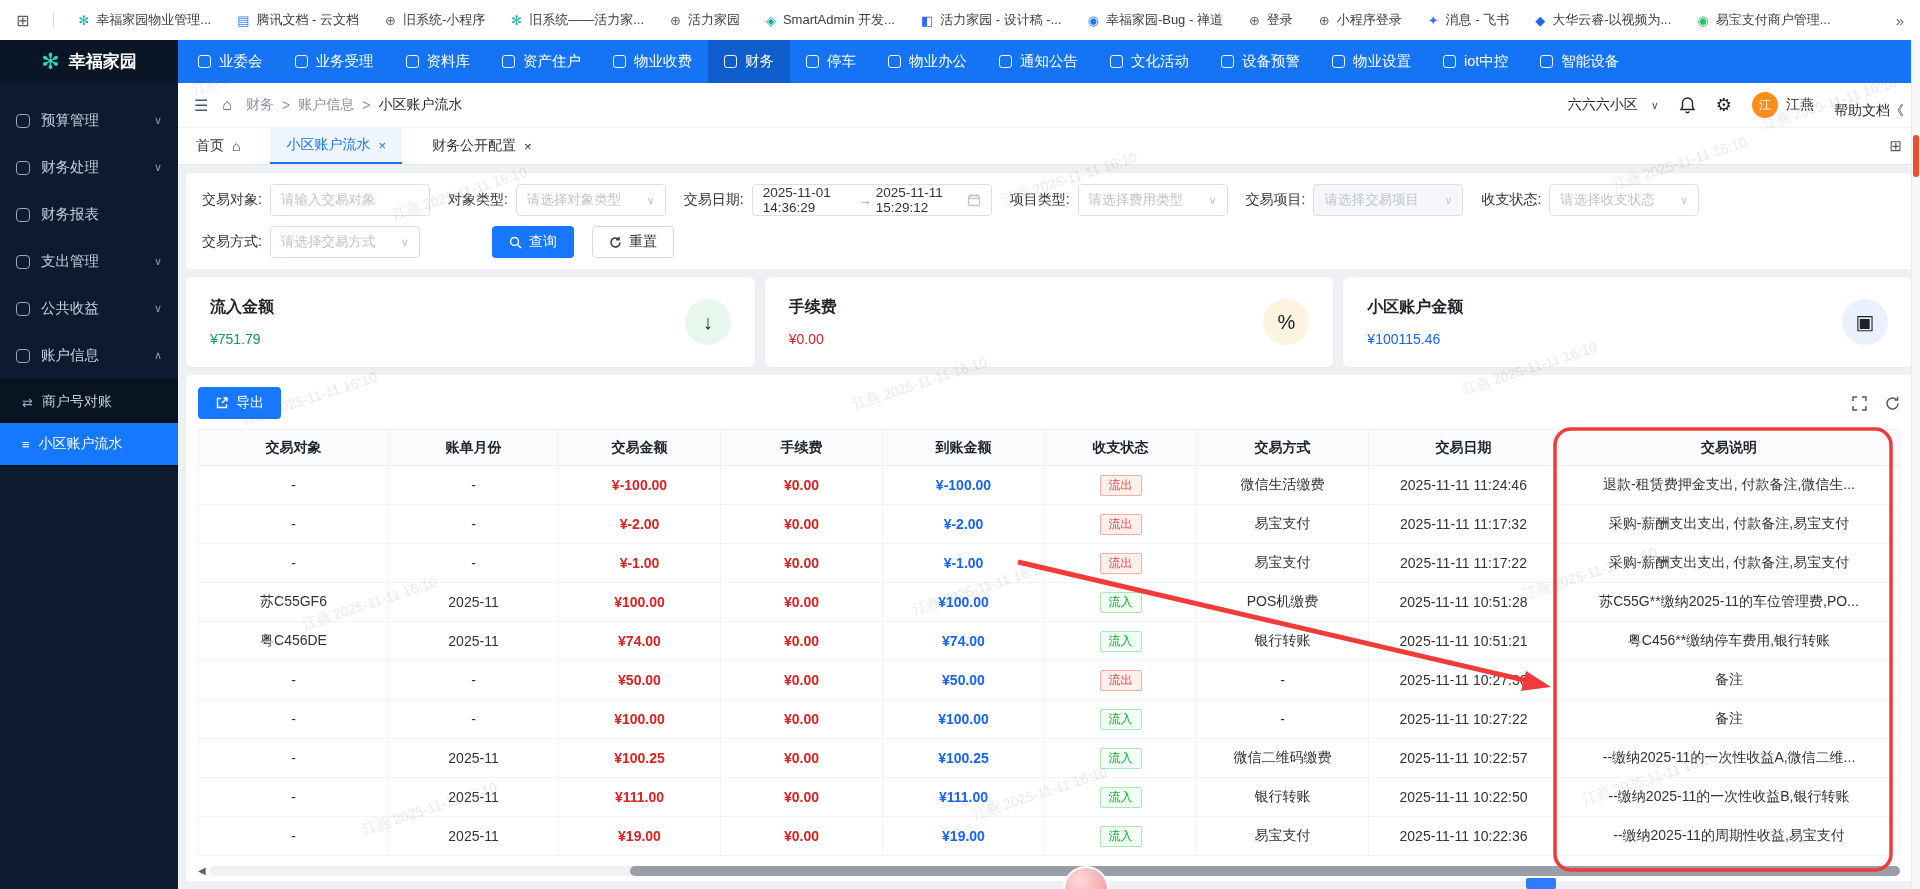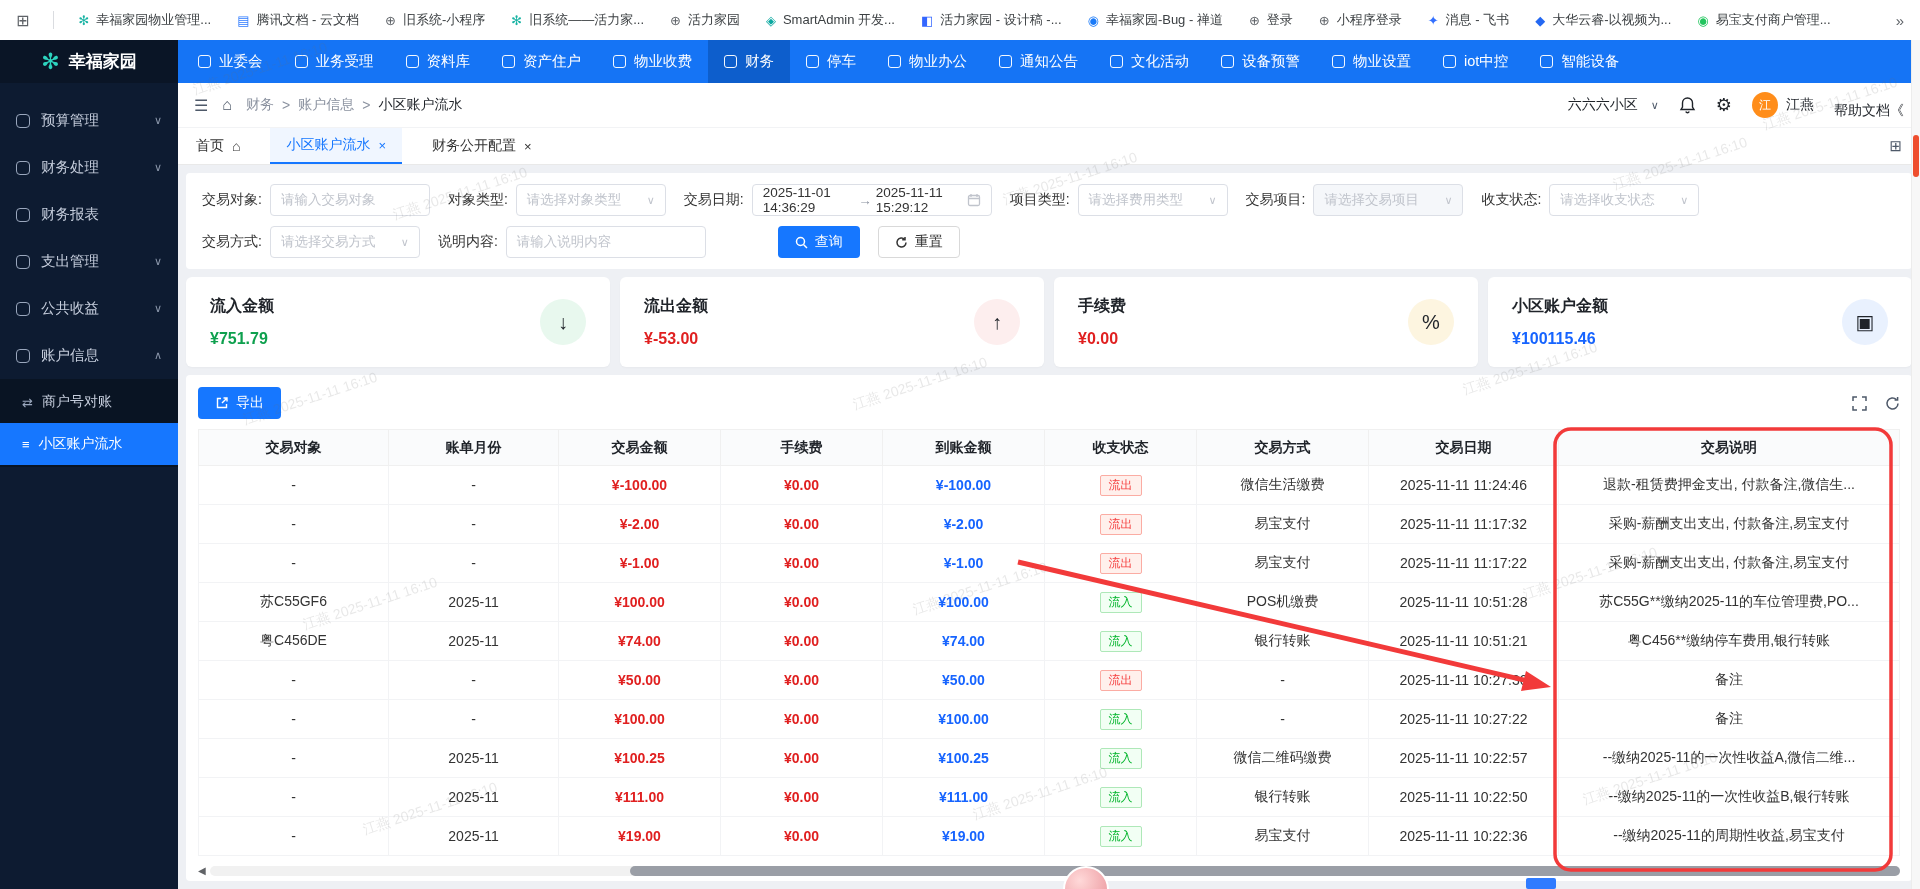--- a/index.html
+++ b/index.html
@@ -77,21 +77,21 @@
   .btn { height:32px; border-radius:4px; padding:0 16px; display:inline-flex; gap:7px; align-items:center;
     font-size:14px; cursor:pointer; border:1px solid transparent; }
   .btn-primary { background:#1677ff; color:#fff; }
   .btn-plain { background:#fff; color:#333; border-color:#d9d9d9; }
 
   
   .stat-row { display:flex; gap:10px; flex:none; }
   .stat-card { flex:1; background:#fff; border-radius:6px; padding:15px 24px; height:90px;
     display:flex; justify-content:space-between; align-items:center; box-shadow:0 1px 2px rgba(0,0,0,.03); }
   .stat-title { font-size:16px; font-weight:700; color:#1f2329; margin-bottom:13px; }
-  .stat-value { font-size:16px; font-weight:700; }
+  .stat-value { font-size:14px; font-weight:400; }
   .icon-circle { width:46px; height:46px; border-radius:50%; display:flex; align-items:center;
     justify-content:center; font-size:20px; color:#1f2329; flex:none; }
 
   
   .table-card { background:#fff; border-radius:4px; padding:12px; flex:1; position:relative; min-height:0; }
   .toolbar { display:flex; align-items:center; }
   .toolbar-right { margin-left:auto; display:flex; gap:18px; color:#4e5969; align-items:center; }
   table { width:100%; border-collapse:collapse; margin-top:10px; font-size:14px; color:#333; table-layout:fixed; }
   th { background:#fafbfc; font-weight:700; height:36px; border:1px solid #f0f0f0; padding:0 8px; color:#1f2329; }
   td { height:39px; border:1px solid #f2f3f5; text-align:center; padding:0 8px;
@@ -398,26 +398,20 @@
             </div>
         </div>
         <div class="filter-row">
           <div class="f-group">
               <span>交易方式:</span>
             <div class="f-box w150" style="justify-content:space-between">
                 <span class="ph">请选择交易方式</span>
                 <span class="sel-chev">∨</span>
               </div>
             </div>
-          <div class="f-group">
-              <span>说明内容:</span>
-            <div class="f-box w200">
-                <span class="ph">请输入说明内容</span>
-              </div>
-            </div>
           <div class="btn btn-primary" style="margin-left:54px">
             <svg class="ic" width="13" height="13" viewBox="0 0 13 13">
                 <circle cx="5.5" cy="5.5" r="4" fill="none" stroke="#fff" stroke-width="1.5"></circle>
                 <path d="M8.7 8.7L12 12" stroke="#fff" stroke-width="1.5"></path>
               </svg>
             <span>查询</span>
           </div>
           <div class="btn btn-plain">
             <svg class="ic" width="13" height="13" viewBox="0 0 13 13">
                 <path d="M11 6.5a4.5 4.5 0 1 1-1.3-3.2" fill="none" stroke="#333" stroke-width="1.5"></path>
@@ -428,27 +422,20 @@
         </div>
       </div>
 
       <div class="stat-row">
         <div class="stat-card">
           <div>
               <div class="stat-title">流入金额</div>
             <div class="stat-value" id="sv0" style="color: rgb(14, 160, 78);">¥751.79</div>
             </div>
           <div class="icon-circle" id="sc0" style="background: rgb(232, 248, 238);">↓</div>
-        </div>
-        <div class="stat-card">
-          <div>
-              <div class="stat-title">流出金额</div>
-            <div class="stat-value" id="sv1" style="color: rgb(224, 32, 32);">¥-53.00</div>
-            </div>
-          <div class="icon-circle" id="sc1" style="background: rgb(253, 238, 238);">↑</div>
         </div>
         <div class="stat-card">
           <div>
               <div class="stat-title">手续费</div>
             <div class="stat-value" id="sv2" style="color: rgb(224, 32, 32);">¥0.00</div>
             </div>
           <div class="icon-circle" id="sc2" style="background: rgb(253, 245, 224);">%</div>
         </div>
         <div class="stat-card">
           <div>

